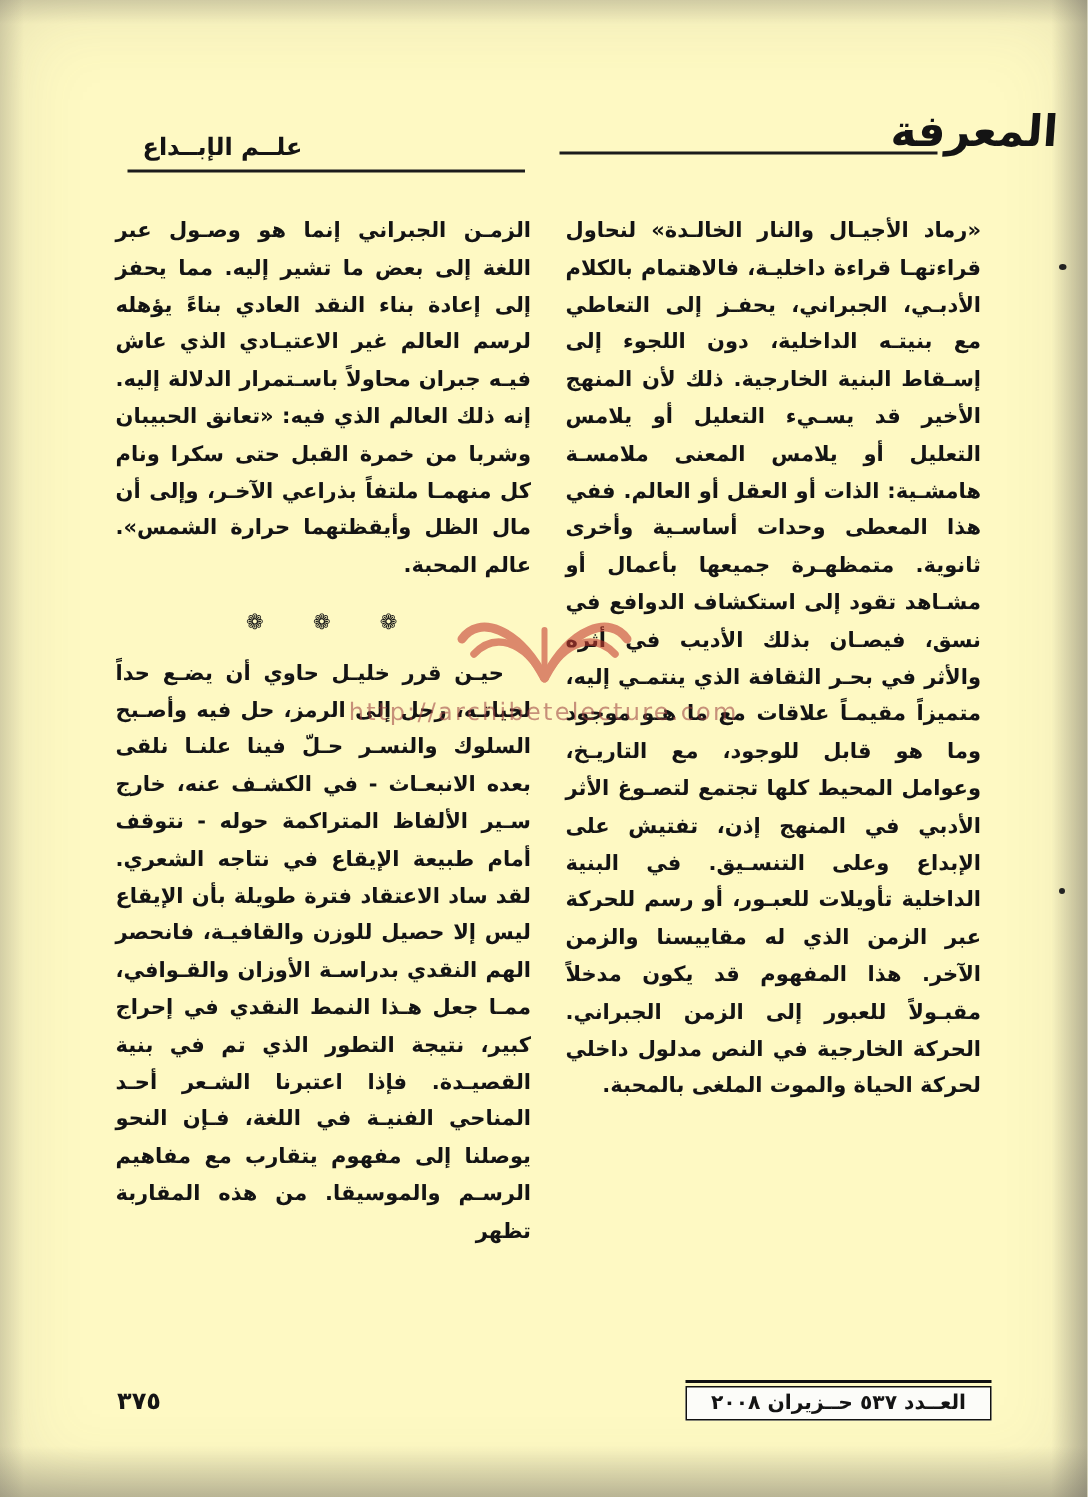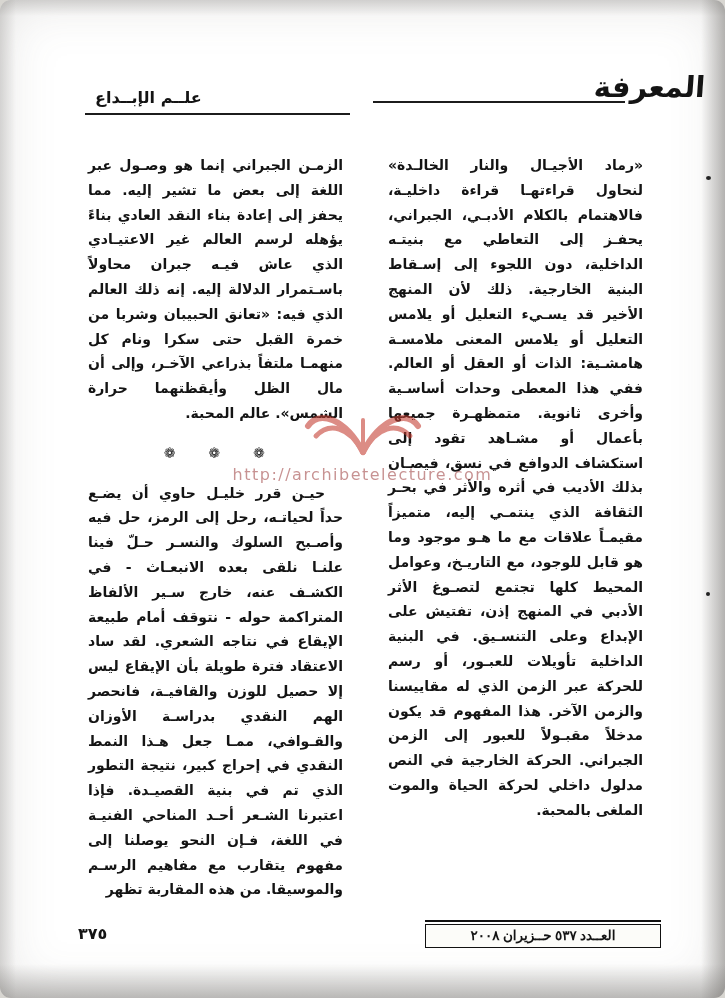--- a/index.html
+++ b/index.html
@@ -1,21 +1,21 @@
 <!DOCTYPE html>
 <html lang="ar"><head>
 <meta charset="utf-8">
 <style>
   * { margin:0; padding:0; box-sizing:border-box; }
   html,body { background:#d8d6d1; }
   .page {
     position:relative; width:725px; height:998px; margin:0 auto;
-    background:#ffffff; overflow:hidden;
+    background:#fef9c3; overflow:hidden;
     box-shadow: inset 0 0 55px rgba(95,90,84,.18);
-    font-family:"DejaVu Sans", sans-serif; color:#141414;border-radius:11px;
+    font-family:"DejaVu Sans", sans-serif; color:#141414;
   }
   
   .edge-right  { position:absolute; top:0; right:0; width:24px; height:100%;
                  background:linear-gradient(to left, rgba(95,92,88,.42), rgba(95,92,88,0)); }
   .edge-bottom { position:absolute; left:0; bottom:0; width:100%; height:34px;
                  background:linear-gradient(to top, rgba(95,92,88,.38), rgba(95,92,88,0)); }
   .edge-top    { position:absolute; left:0; top:0; width:100%; height:16px;
                  background:linear-gradient(to bottom, rgba(95,92,88,.22), rgba(95,92,88,0)); }
   .edge-left   { position:absolute; left:0; top:0; width:16px; height:100%;
                  background:linear-gradient(to right, rgba(95,92,88,.20), rgba(95,92,88,0)); }
@@ -29,37 +29,37 @@
   .rule-left  { position:absolute; top:113px; left:85px;  width:265px; height:1.6px; background:#1c1c1c; }
   .rule-right { position:absolute; top:101px; left:373px; width:252px; height:2px;   background:#1c1c1c; }
   .logo { position:absolute; top:70px; right:20px; font-size:29px; font-weight:900;
           direction:rtl; transform:skewX(-4deg); letter-spacing:-1px; }
 
   
   .text-area { position:absolute; top:138px; left:73px; width:585px;
                direction:rtl; display:flex; justify-content:space-between; }
   .col { width:285px; font-size:14px; font-weight:700; line-height:24.8px;
          text-align:justify; }
-  .col p { margin:15px; }
+  .col p { margin:4px; }
   p.indent { text-indent:18px; }
   .ornament { text-align:center; margin:13px 0 9px; font-size:14px;
               word-spacing:24px; letter-spacing:2px; }
   .heading  { text-align:right; font-size:15.5px; font-weight:900; margin:0 0 9px; }
 
   
   .watermark { position:absolute; top:398px; left:50%; transform:translateX(-50%);
                text-align:center; opacity:.58; pointer-events:none; width:300px; }
   .wm-logo { display:block; margin:0 auto 2px; }
   .wm-title { font-family:"DejaVu Serif", serif; font-size:40px; letter-spacing:8px;
               color:#8f8f8f; font-weight:700; }
   .wm-url { font-size:16px; color:#a04545; letter-spacing:1.5px; margin-top:5px; }
 
   
   .page-number { position:absolute; left:78px; top:924px; font-size:16px; font-weight:700; }
-  .issue-box { position:absolute; right:64px; top:920px; width:236px;font-family:Liberation Serif, serif; }
+  .issue-box { position:absolute; right:64px; top:920px; width:204px; }
   .issue-rule { height:1.6px; background:#111; margin-bottom:2px; }
   .issue-inner { border:1.6px solid #111; padding:2px 8px 3px; text-align:center;
                  font-size:13.5px; font-weight:800; direction:rtl; background:#fcfcf9; }
 </style>
 </head>
 <body>
 
 <div class="page">
 
   <div class="edge-top"></div>

